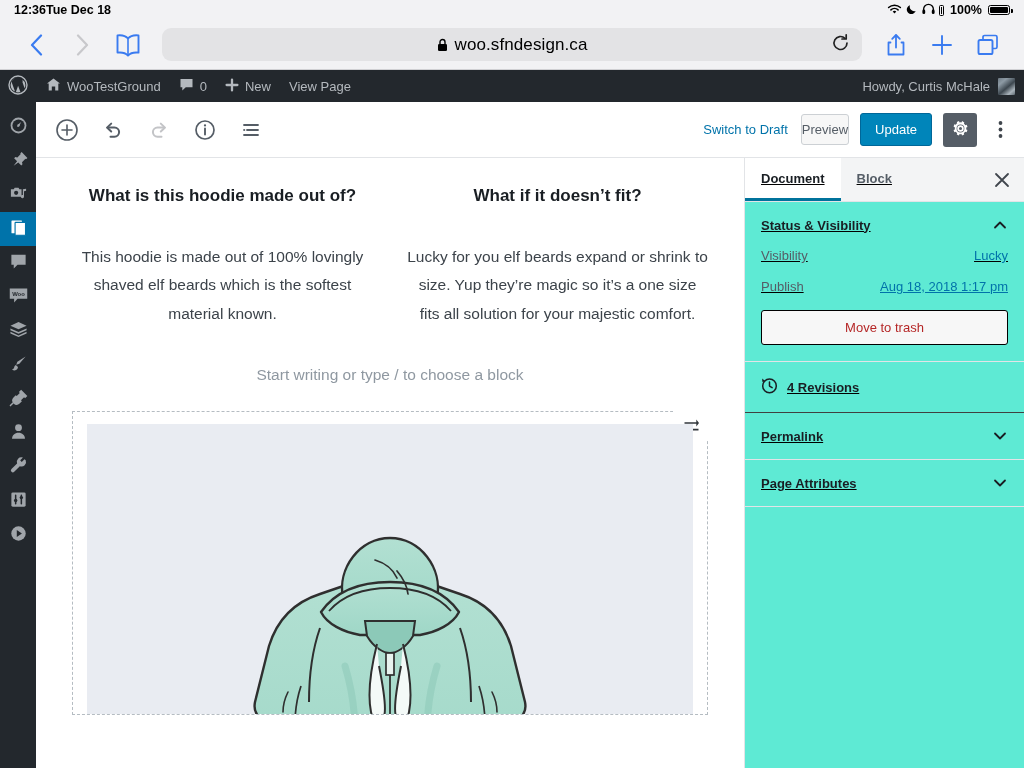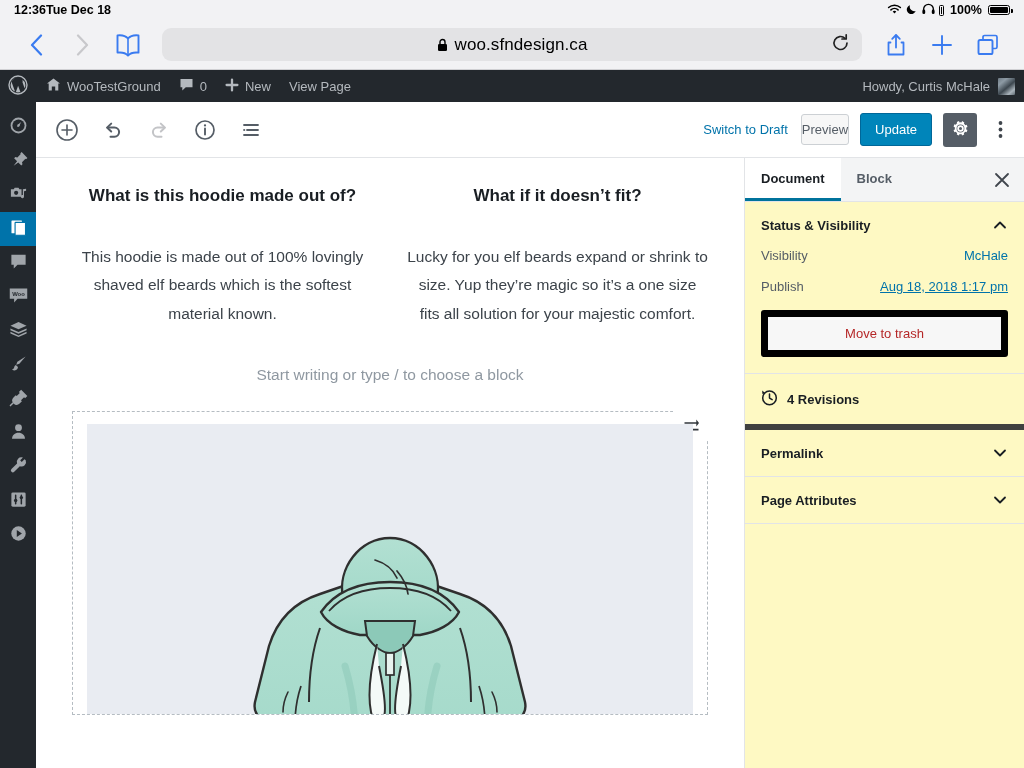--- a/index.html
+++ b/index.html
@@ -144,22 +144,22 @@
   }
   .replace-btn {
     position:absolute; top:-2px; right:-2px; width:36px; height:30px; background:#fff;
     display:flex; align-items:center; justify-content:center; cursor:pointer; color:#32373c;
   }
   .hoodie-canvas { width:100%; height:290px; background:#e9ecf2; overflow:hidden; position:relative; }
   .hoodie-canvas svg { position:absolute; left:50%; transform:translateX(-50%); top:92px; }
 
   
   .sidebar {
-    width: 280px; flex:0 0 280px; background:#fef9c3;
-    border-left:1px solid #e2e4e7; display:flex; flex-direction:column;
+    width: 280px; flex:0 0 280px; background:#5eead4;
+    border-left:1px solid #e2e4e7; display:flex; flex-direction:column;text-decoration:underline;
   }
   .sb-tabs { display:flex; align-items:center; border-bottom:1px solid #e2e4e7; height:44px; background:#f3f4f5; }
   .sb-tab {
     padding:0 16px; height:43px; display:flex; align-items:center;
     font-size:13px; font-weight:bold; color:#555d66; cursor:pointer; border-bottom:3px solid transparent;
   }
   .sb-tab.active { color:#191e23; border-bottom-color:#00739c; background:#fff; }
   .sb-close { margin-left:auto; width:44px; height:43px; display:flex; align-items:center; justify-content:center; cursor:pointer; color:#40464d; }
 
   .panel { border-bottom:1px solid #e2e4e7; }
@@ -167,27 +167,27 @@
     display:flex; align-items:center; padding:15px 16px;
     font-size:13px; font-weight:bold; color:#191e23; cursor:pointer;
   }
   .panel-head .chev { margin-left:auto; color:#191e23; display:flex; }
   .panel-body { padding: 0 16px 16px 16px; }
   .row { display:flex; align-items:center; margin-bottom:16px; }
   .row-label { font-size:13px; color:#555d66; }
   .row-value { margin-left:auto; font-size:13px; color:#0073aa; cursor:pointer; }
   .row-value.u { text-decoration:underline; }
   .trash-btn {
-    width:100%; background:#f7f7f7; border:7px solid #000000; border-radius:3px;
+    width:100%; background:#f7f7f7; border:1px solid #000000; border-radius:3px;
     color:#b52727; font-size:13px; padding:9px 0; cursor:pointer; font-family:inherit;
   }
   .revisions {
     display:flex; align-items:center; gap:9px; padding:15px 16px;
     font-size:13px; font-weight:bold; color:#191e23; cursor:pointer;
-    border-bottom:6px solid #404040;
+    border-bottom:1px solid #404040;
   }
 </style>
 </head>
 <body>
 
 <div class="status-bar">
   <div class="sb-left">
     <span>12:36</span>
     <span>Tue Dec 18</span>
   </div>
@@ -565,21 +565,21 @@
             <span>Status &amp; Visibility</span>
             <span class="chev">
               <svg width="16" height="16" viewBox="0 0 16 16">
                   <path d="M3 10.5 8 5.5l5 5" stroke="currentColor" stroke-width="1.8" fill="none" stroke-linecap="round" stroke-linejoin="round"></path>
                 </svg>
             </span>
           </div>
           <div class="panel-body">
             <div class="row">
               <span class="row-label">Visibility</span>
-              <span class="row-value">McHale</span>
+              <span class="row-value">Lucky</span>
             </div>
             <div class="row">
               <span class="row-label">Publish</span>
               <span class="row-value u">Aug 18, 2018 1:17 pm</span>
             </div>
             <button class="trash-btn">Move to trash</button>
           </div>
         </div>
 
         <div class="revisions">

